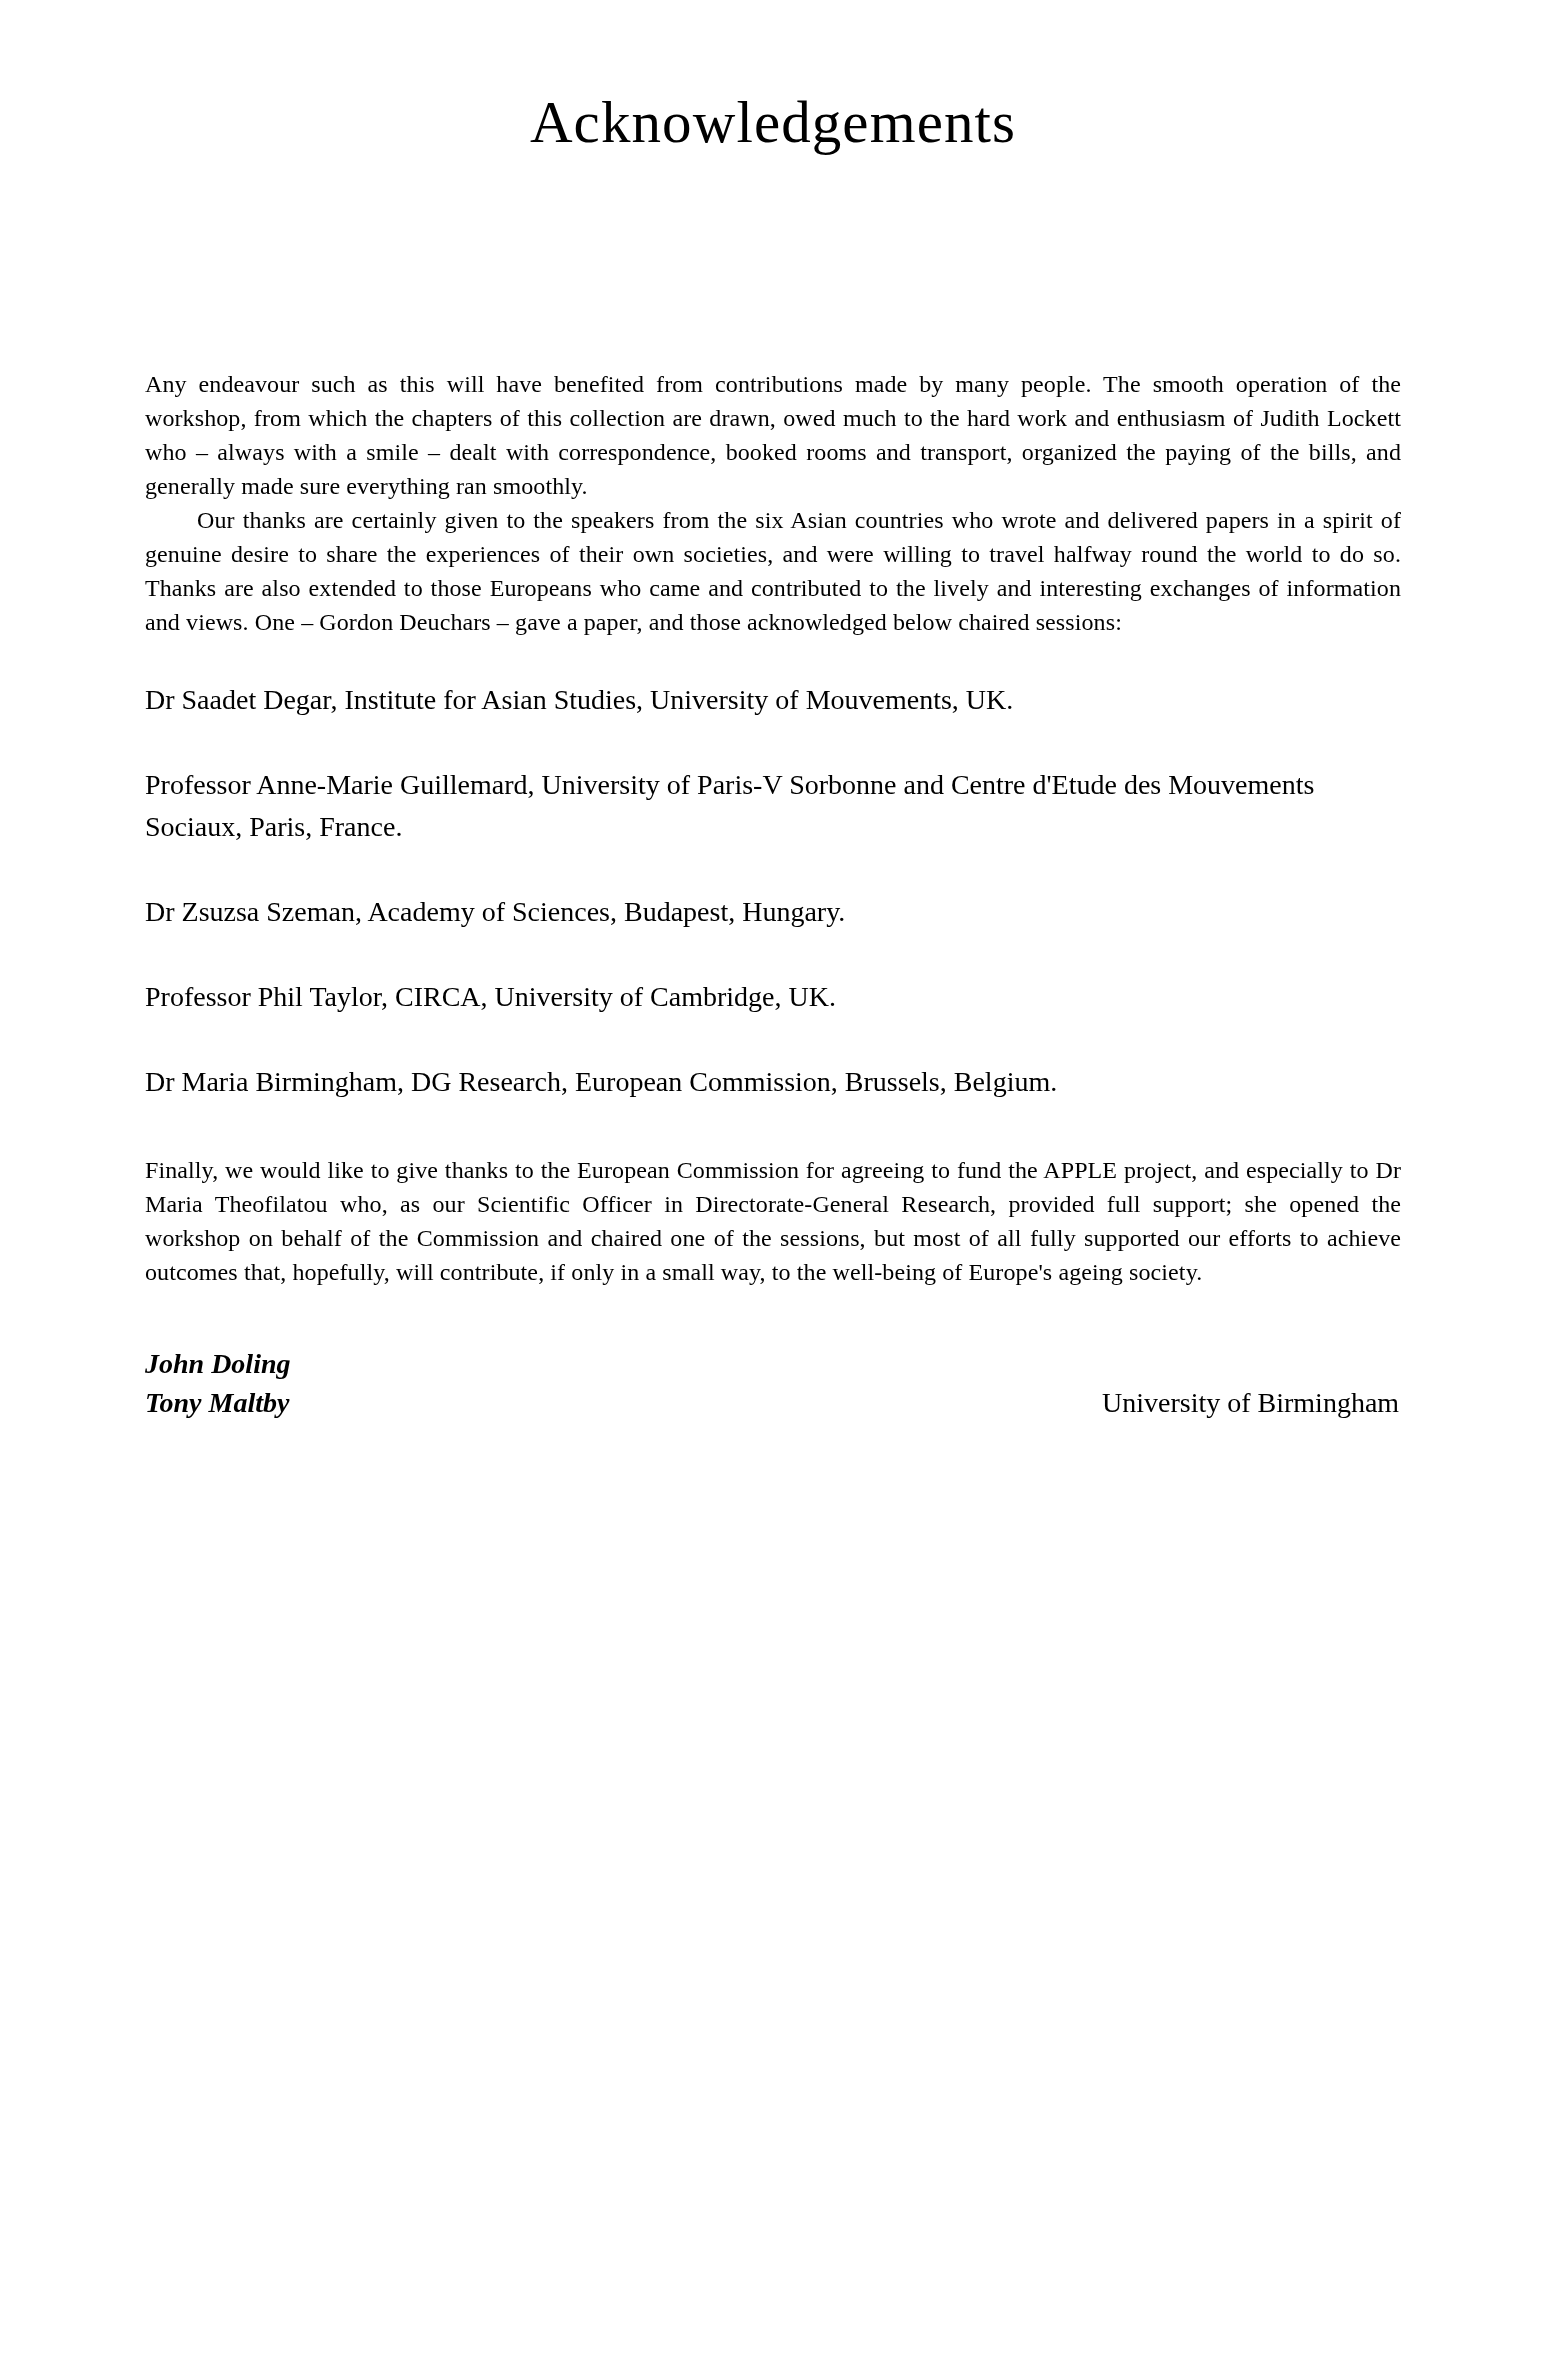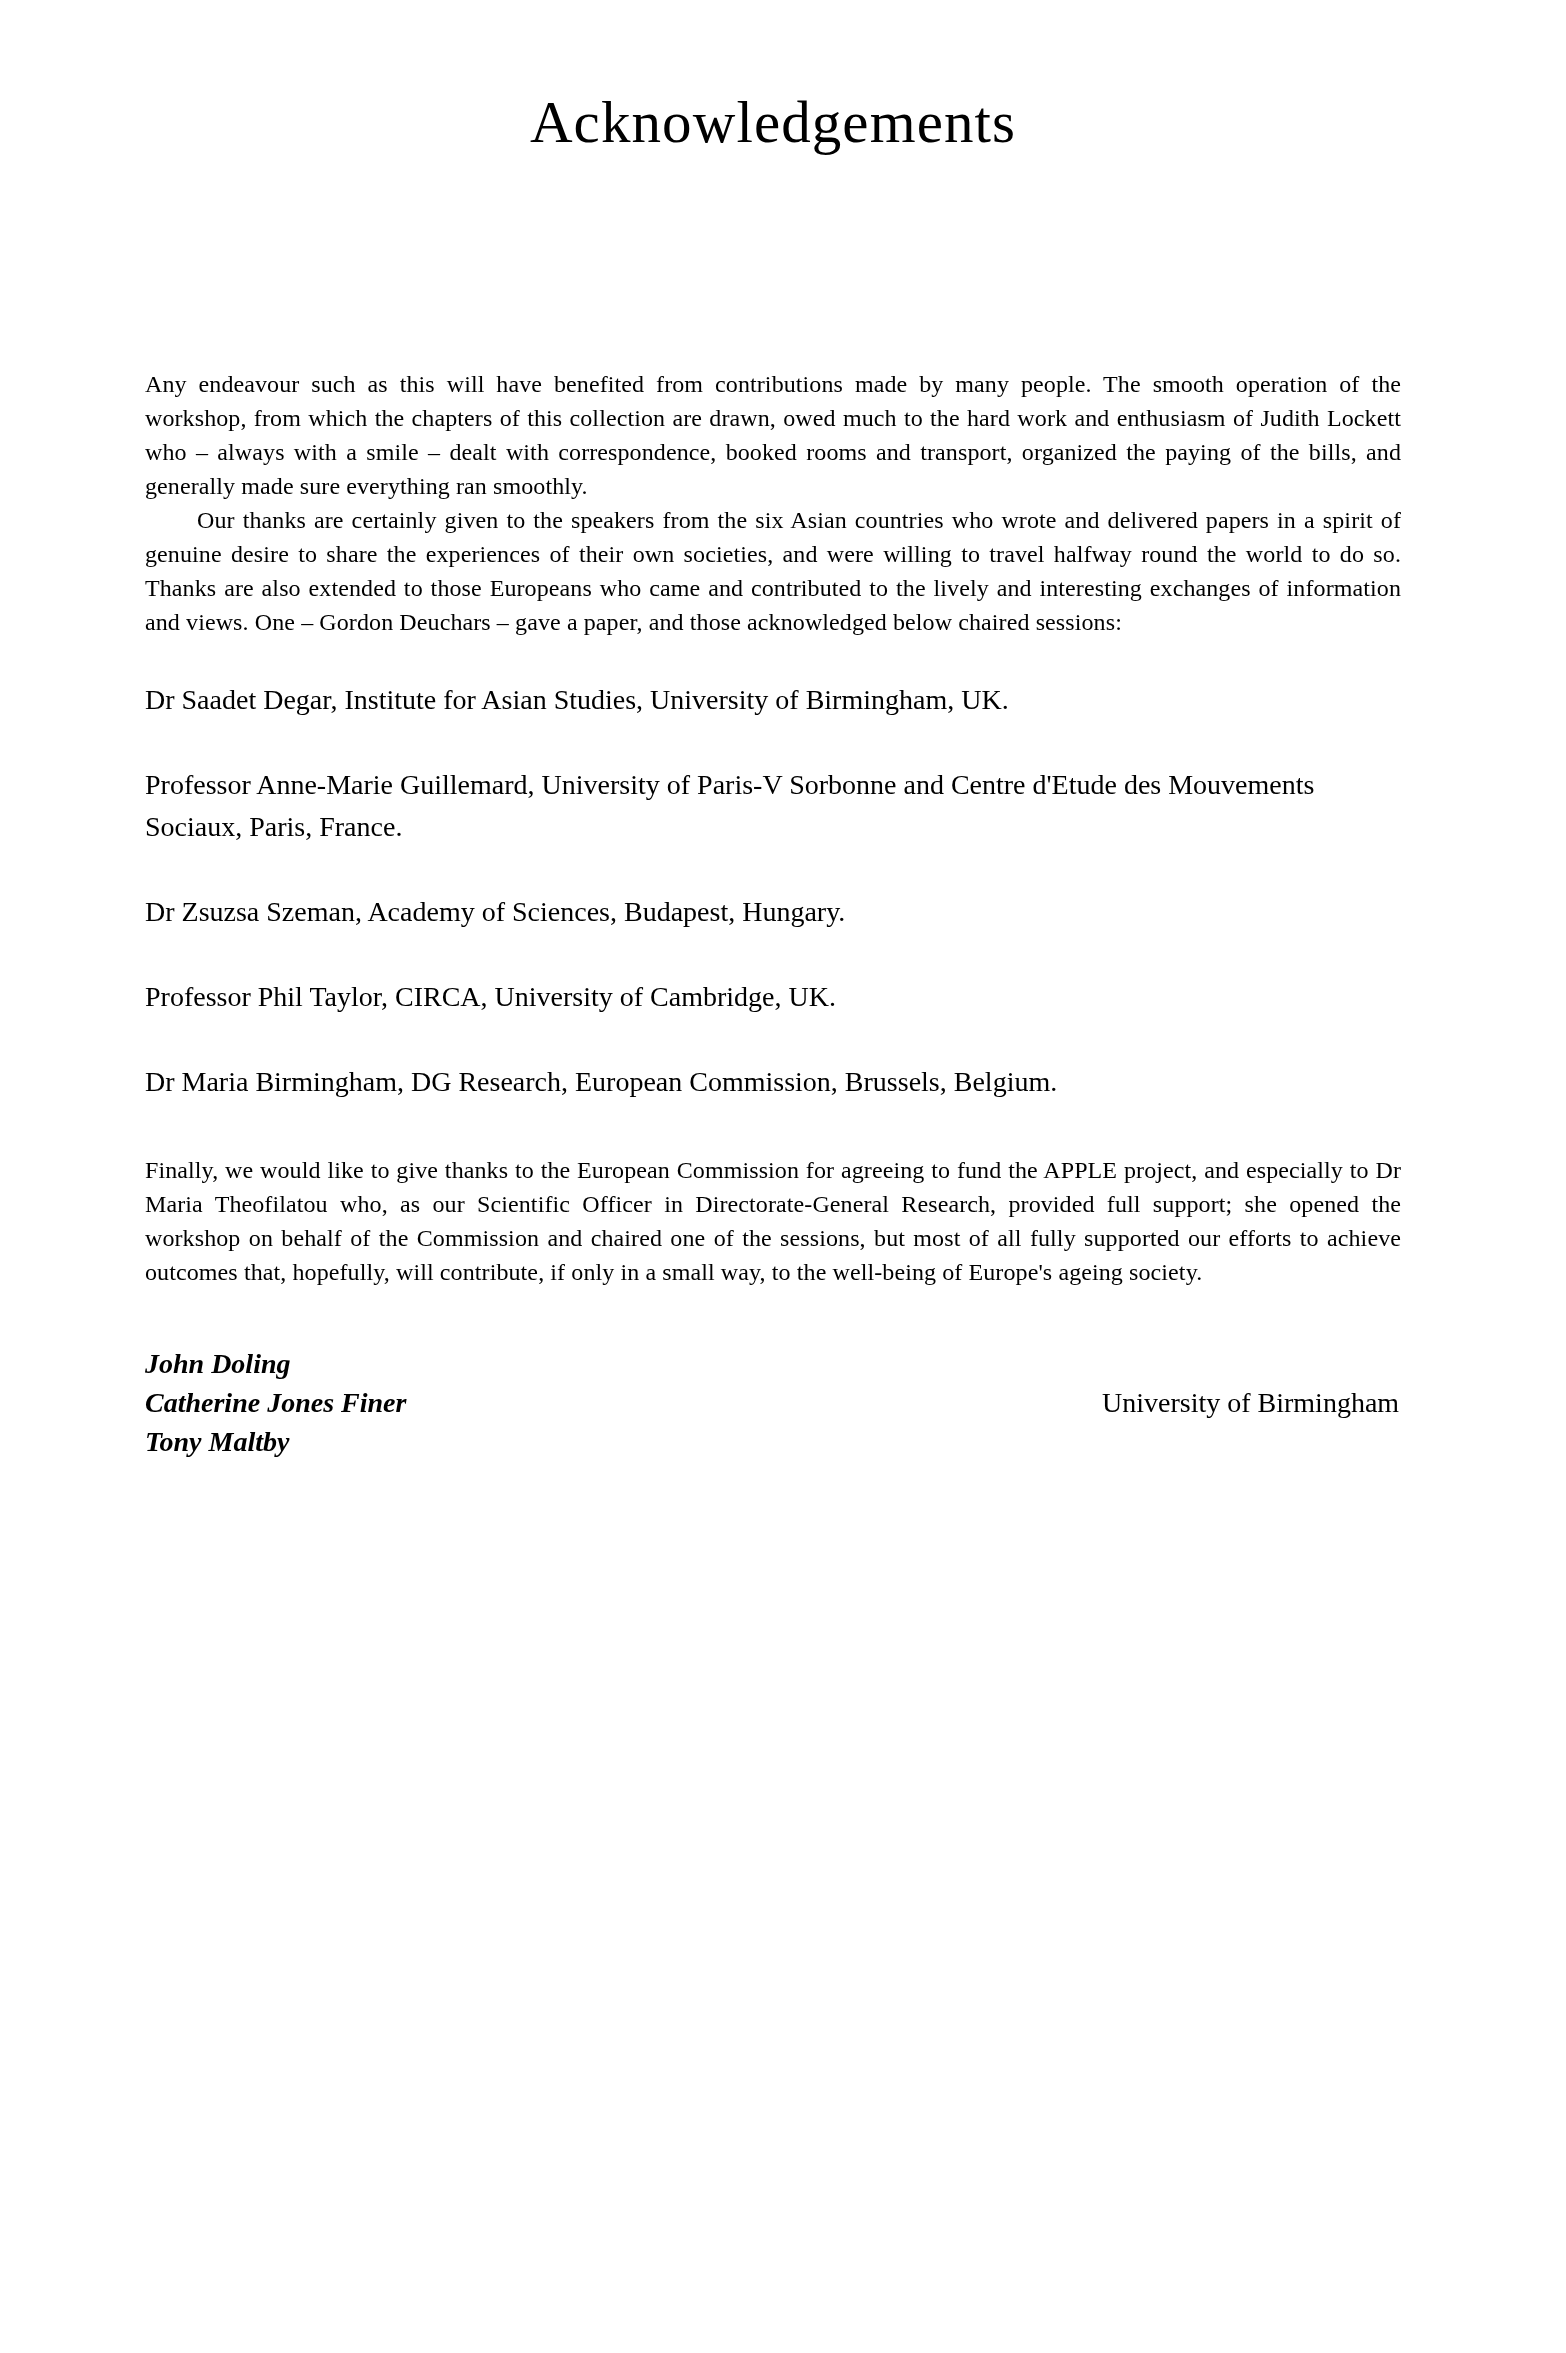--- a/index.html
+++ b/index.html
@@ -96,35 +96,34 @@
   <div class="content">
 
     <h1 class="page-title">Acknowledgements</h1>
 
     <div class="body-block">
       <p class="para">Any endeavour such as this will have benefited from contributions made by many people. The smooth operation of the workshop, from which the chapters of this collection are drawn, owed much to the hard work and enthusiasm of Judith Lockett who – always with a smile – dealt with correspondence, booked rooms and transport, organized the paying of the bills, and generally made sure everything ran smoothly.</p>
       <p class="para indent">Our thanks are certainly given to the speakers from the six Asian countries who wrote and delivered papers in a spirit of genuine desire to share the experiences of their own societies, and were willing to travel halfway round the world to do so. Thanks are also extended to those Europeans who came and contributed to the lively and interesting exchanges of information and views. One – Gordon Deuchars – gave a paper, and those acknowledged below chaired sessions:</p>
     </div>
 
     <div class="chair-list">
-      <p class="chair">Dr Saadet Degar, Institute for Asian Studies, University of Birmingham, UK.</p>
+      <p class="chair">Dr Saadet Degar, Institute for Asian Studies, University of Mouvements, UK.</p>
       <p class="chair">Professor Anne-Marie Guillemard, University of Paris-V Sorbonne and Centre d'Etude des Mouvements Sociaux, Paris, France.</p>
       <p class="chair">Dr Zsuzsa Szeman, Academy of Sciences, Budapest, Hungary.</p>
       <p class="chair">Professor Phil Taylor, CIRCA, University of Cambridge, UK.</p>
       <p class="chair">Dr Maria Birmingham, DG Research, European Commission, Brussels, Belgium.</p>
     </div>
 
     <div class="final">
       <p class="para">Finally, we would like to give thanks to the European Commission for agreeing to fund the APPLE project, and especially to Dr Maria Theofilatou who, as our Scientific Officer in Directorate-General Research, provided full support; she opened the workshop on behalf of the Commission and chaired one of the sessions, but most of all fully supported our efforts to achieve outcomes that, hopefully, will contribute, if only in a small way, to the well-being of Europe's ageing society.</p>
     </div>
 
     <div class="signature">
       <div class="names">
         <span class="name-line">John Doling</span>
-        <span class="name-line">Catherine Jones Finer</span>
         <span class="name-line">Tony Maltby</span>
       </div>
       <div class="affil">University of Birmingham</div>
     </div>
 
   </div>
 </div>
 
 
 </body></html>

